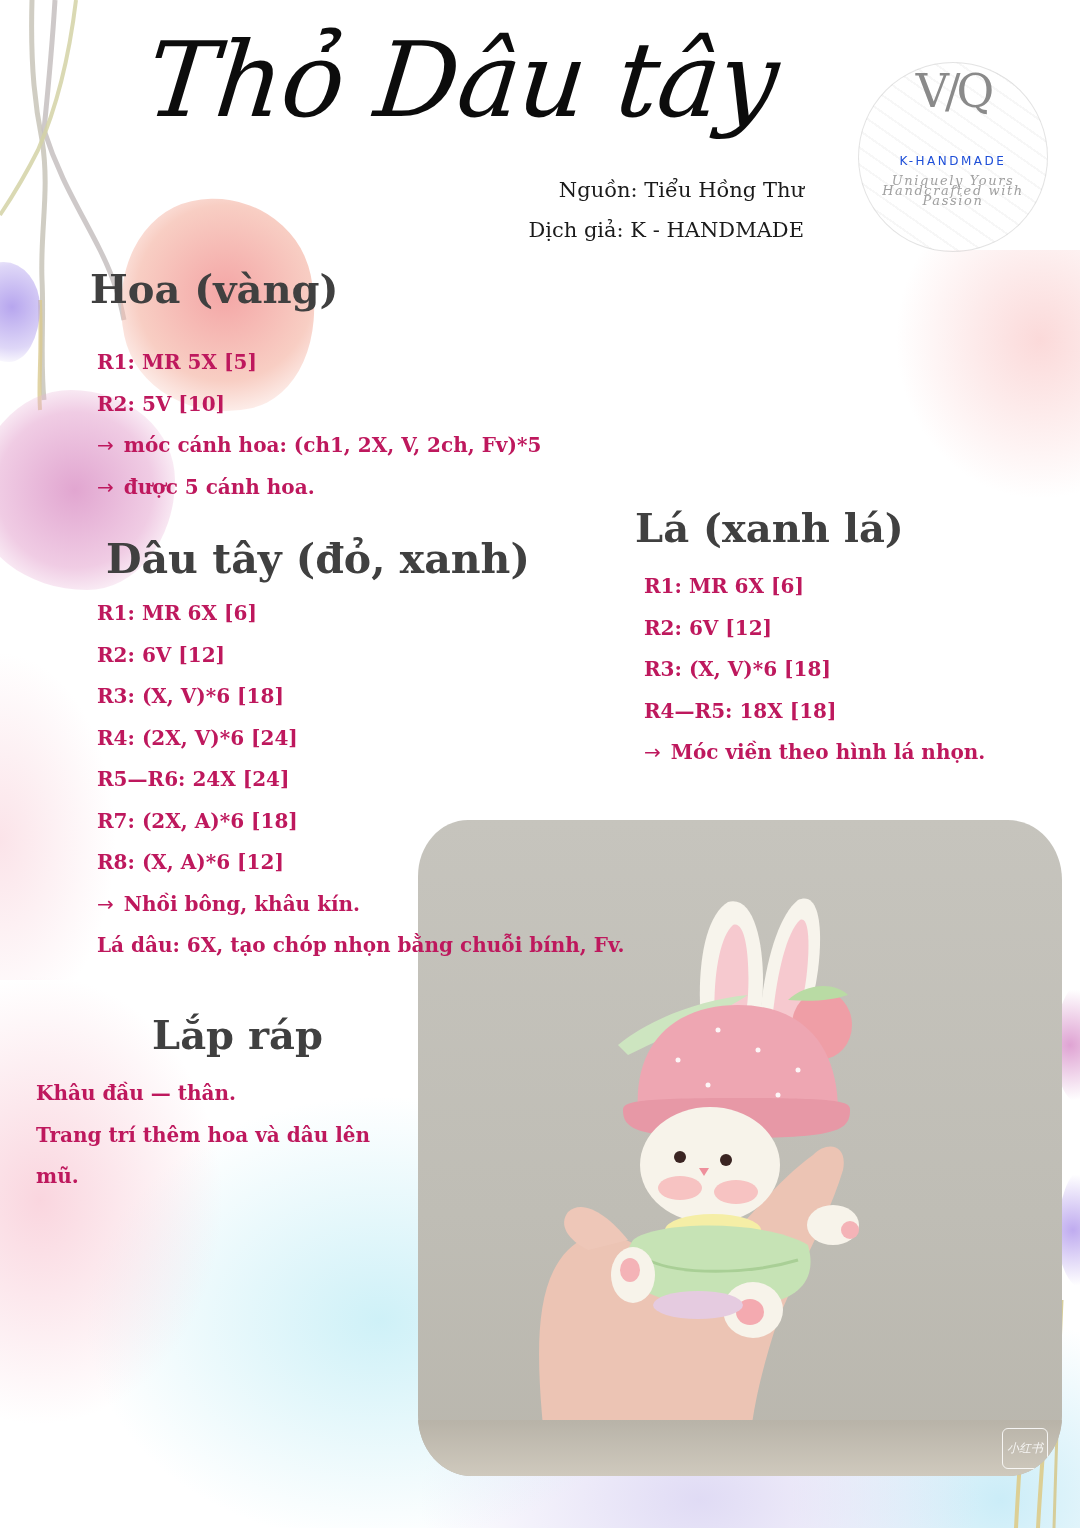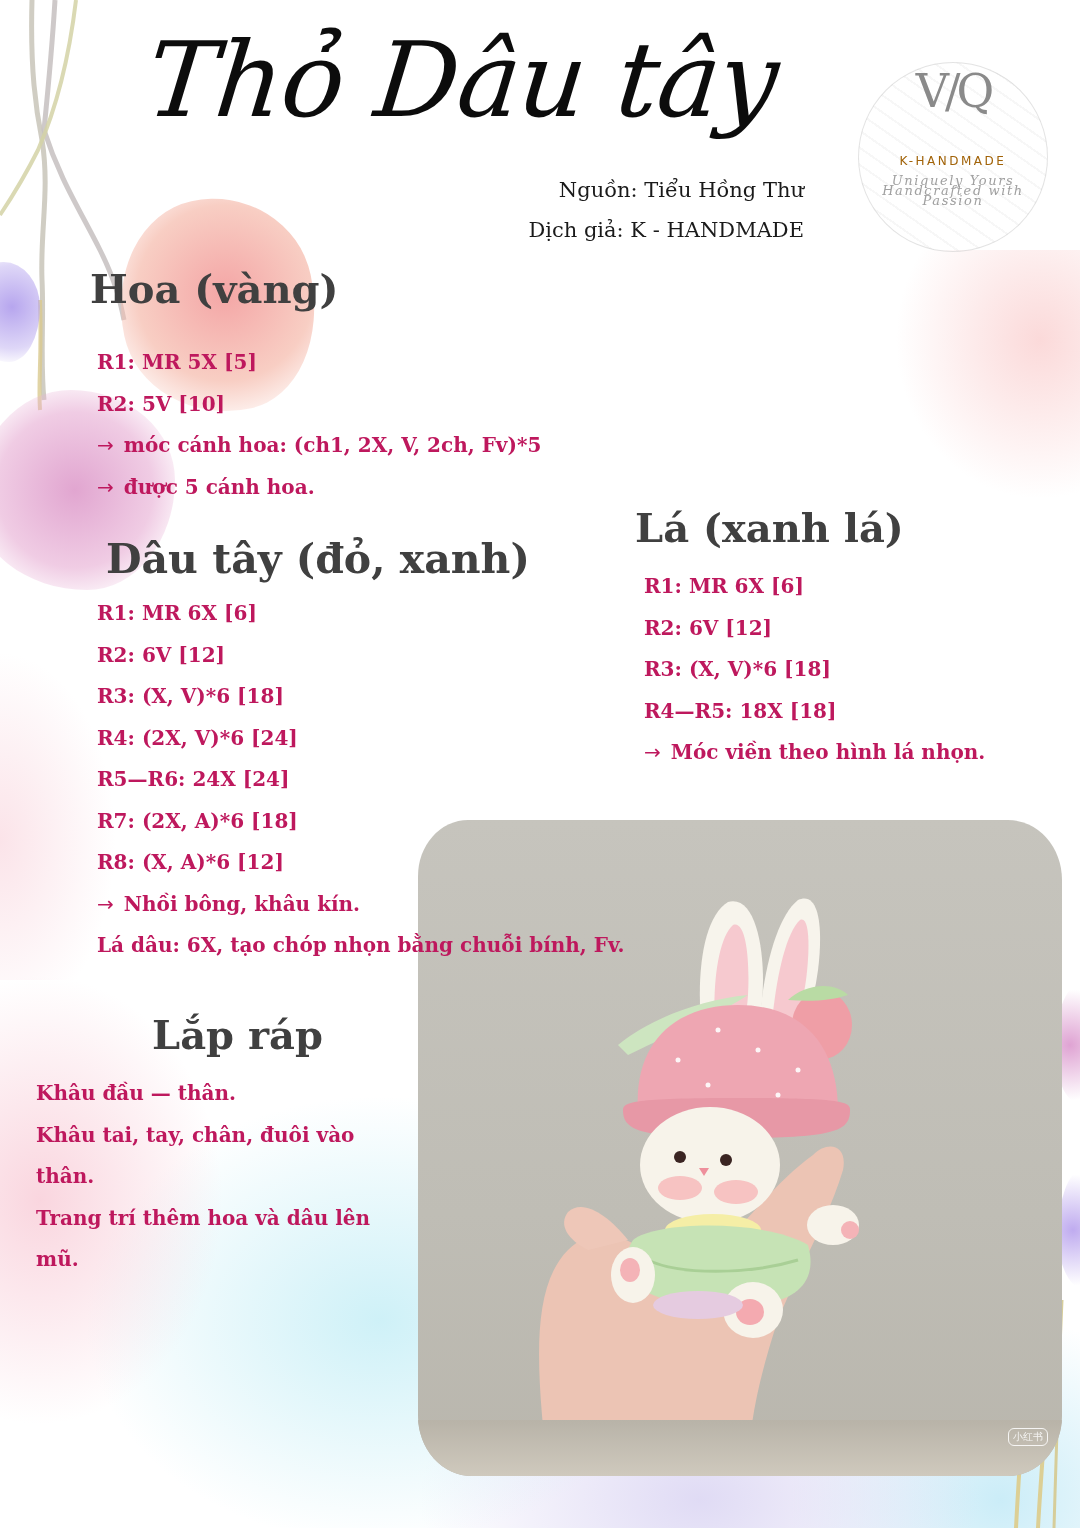--- a/index.html
+++ b/index.html
@@ -71,21 +71,21 @@
     position: absolute; left: 0; top: 0; width: 190px; height: 190px; border-radius: 50%;
     border: 1px solid rgba(200,200,200,0.5);
     background: repeating-linear-gradient(35deg, rgba(210,210,210,0.18) 0 2px, rgba(255,255,255,0) 2px 14px);
   }
   .logo-mark {
     position: absolute; left: 0; width: 190px; top: 2px; text-align: center;
     font-family: "DejaVu Serif", serif; font-size: 46px; color: #8a8a8a; letter-spacing: -4px;
   }
   .logo-name {
     position: absolute; left: 0; width: 190px; top: 92px; text-align: center;
-    font-family: "DejaVu Sans", sans-serif; font-size: 12px; letter-spacing: 2.5px; color: #a16207;
+    font-family: "DejaVu Sans", sans-serif; font-size: 12px; letter-spacing: 2.5px; color: #1d4ed8;
   }
   .logo-tag {
     position: absolute; left: 0; width: 190px; top: 114px; text-align: center;
     font-family: "DejaVu Serif", serif; font-style: italic; font-size: 13px; letter-spacing: 1.6px;
     line-height: 10px; color: #a0a0a0;
   }
 
   
   .section-title {
     position: absolute; font-family: "DejaVu Serif", serif; font-weight: bold;
@@ -113,22 +113,22 @@
     position: absolute; left: 418px; top: 820px; width: 644px; height: 656px;
     border-radius: 50px 54px 54px 54px / 56px 60px 60px 60px; overflow: hidden;
     background: linear-gradient(180deg, #c6c4bd 0%, #bfbdb5 60%, #b9b6ad 100%);
   }
   .photo-shelf {
     position: absolute; left: 0; top: 600px; width: 644px; height: 56px;
     background: linear-gradient(180deg, #b8b3a8, #cfc9bd);
   }
   .photo-watermark {
     position: absolute; right: 14px; top: 608px;
-    font-family: "DejaVu Sans", sans-serif; font-size: 10px; color: rgba(255,255,255,0.85);
-    border: 1px solid rgba(255,255,255,0.85); border-radius: 6px; padding: 1px 4px;
+    font-family: "DejaVu Sans", sans-serif; font-size: 12px; color: rgba(255,255,255,0.85);
+    border: 1px solid rgba(255,255,255,0.85); border-radius: 6px; padding: 11px 4px; font-style: italic;
   }
   .photo svg { position: absolute; left: 0; top: 0; }
 </style>
 </head>
 <body>
 
 <div class="bg-layer wash-bottom"></div>
 <div class="bg-layer wash-right"></div>
 <div class="bg-layer wash-left-mid"></div>
 
@@ -244,15 +244,14 @@
 
     <ellipse cx="280" cy="485" rx="45" ry="14" fill="#e5cbe0"></ellipse>
   </svg>
   <div class="photo-shelf"></div>
   <div class="photo-watermark">小红书</div>
 </div>
 
 <h2 id="sec-lap-title" class="section-title">Lắp ráp</h2>
 <ul id="sec-lap-list" class="step-list">
   <li class="step"><span>Khâu đầu — thân.</span></li>
-  <li class="step"><span>Khâu tai, tay, chân, đuôi vào thân.</span></li>
   <li class="step"><span>Trang trí thêm hoa và dâu lên mũ.</span></li>
 </ul>
 
 </body></html>

